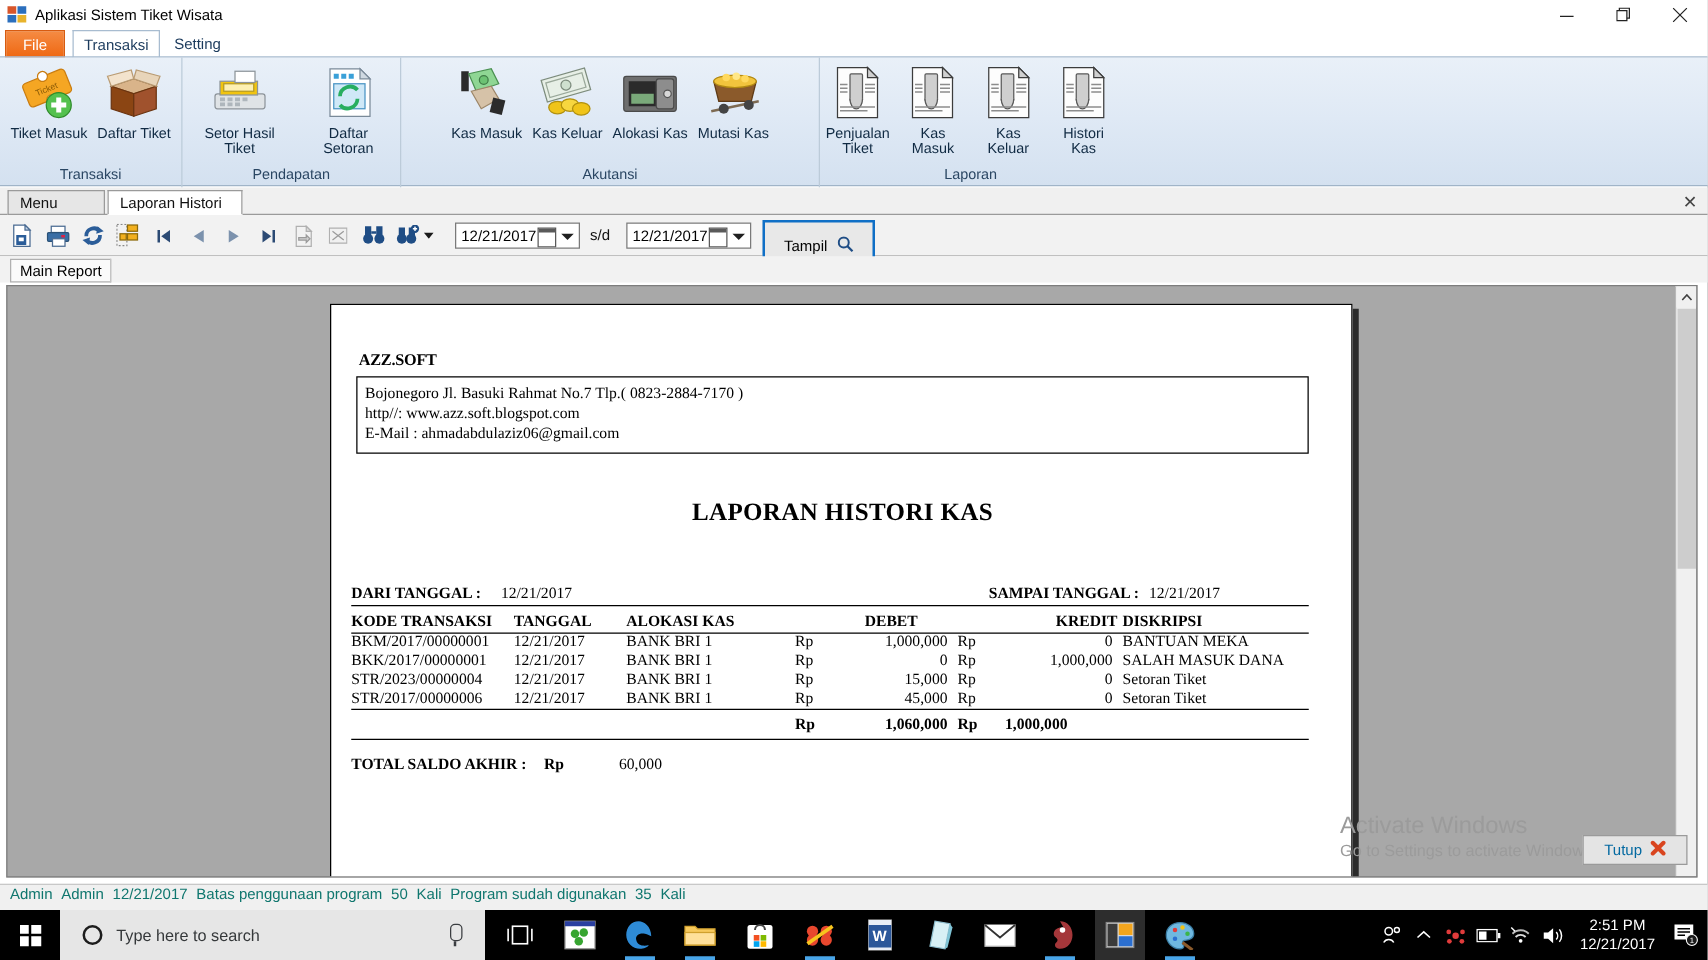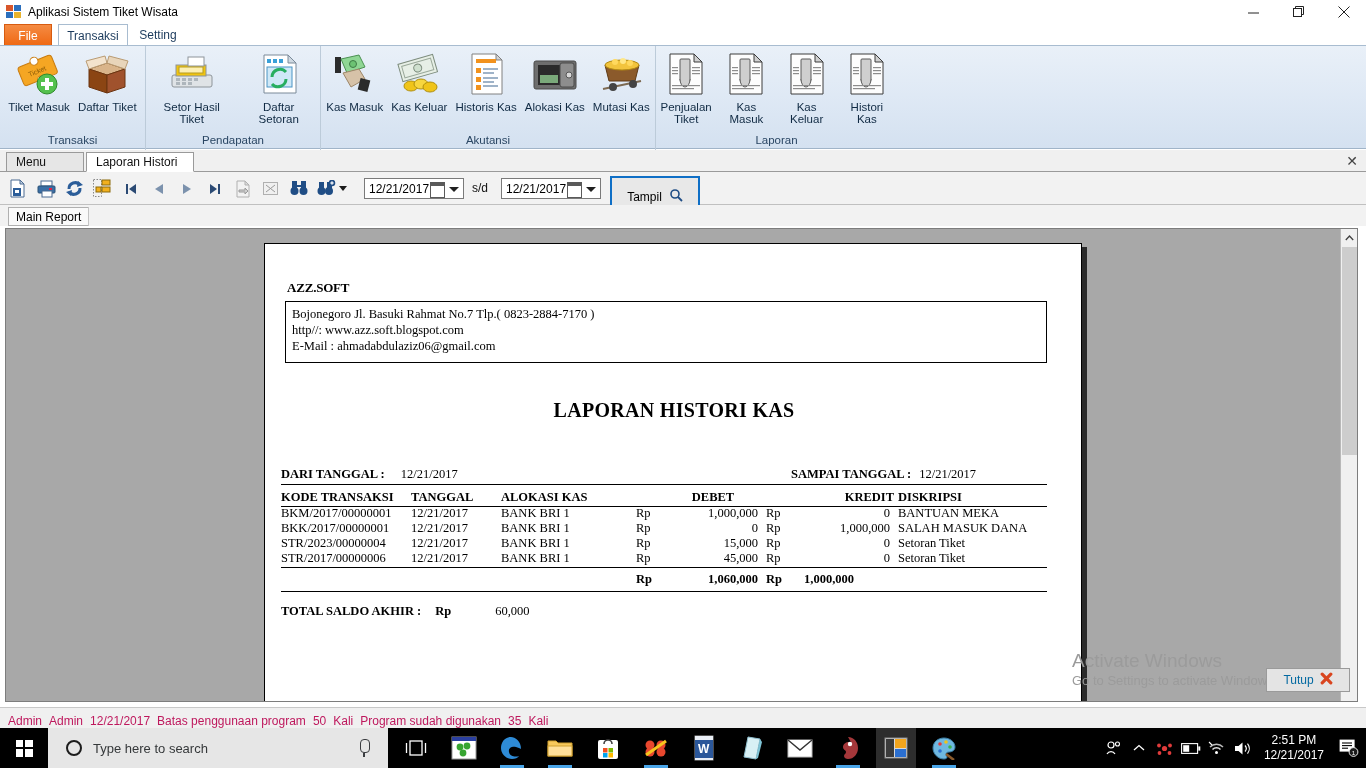--- a/index.html
+++ b/index.html
@@ -121,21 +121,21 @@
   .wm{position:absolute;left:1072px;top:650px;width:290px;color:#9b9b9b;}
   .wm .l1{font-size:19px;line-height:22px;}
   .wm .l2{font-size:13px;line-height:18px;}
 
   
   .tutup{position:absolute;left:1266px;top:668px;width:84px;height:24px;background:#e4e4e4;border:1px solid #9a9a9a;
     box-sizing:border-box;display:flex;align-items:center;justify-content:center;gap:6px;font-size:12px;color:#0369a1;}
 
   
   .status{position:absolute;left:0;top:707px;width:1366px;height:21px;background:#f0f0f0;border-top:1px solid #c8c8c8;
-    box-sizing:border-box;display:flex;align-items:flex-end;font-size:12px;color:#be185d;}
+    box-sizing:border-box;display:flex;align-items:flex-start;font-size:12px;color:#0f766e;}
   .status span{margin-left:7px;}
   .status span:first-child{margin-left:8px;}
 
   
   .taskbar{position:absolute;left:0;top:728px;width:1366px;height:40px;background:#000000;}
   .startb{position:absolute;left:0;top:0;width:48px;height:40px;display:flex;align-items:center;justify-content:center;}
   .winlogo{position:relative;width:17px;height:17px;}
   .winlogo i{position:absolute;background:#fff;display:block;}
   .winlogo i:nth-child(1){left:0;top:0;width:7.5px;height:7.5px;}
   .winlogo i:nth-child(2){left:9px;top:0;width:8px;height:7.5px;}
@@ -294,42 +294,20 @@
                 <rect x="6" y="8" width="36" height="18" fill="#e7efe6" stroke="#7d8c7d"></rect>
                 <rect x="9" y="11" width="30" height="12" fill="none" stroke="#9aa89a"></rect>
                 <circle cx="24" cy="17" r="4" fill="#cfe0cf" stroke="#7d8c7d"></circle>
               </g>
               <ellipse cx="17" cy="35" rx="7" ry="5" fill="#f0c419" stroke="#b1900e"></ellipse>
               <ellipse cx="27" cy="33" rx="7" ry="5" fill="#f7d63f" stroke="#b1900e"></ellipse>
               <ellipse cx="36" cy="36" rx="7" ry="5" fill="#f0c419" stroke="#b1900e"></ellipse>
             </svg>
           </span>
           <span class="lb">Kas Keluar</span>
-        </div>
-        <div class="btn">
-          <span class="ic">
-            <svg width="44" height="46" viewBox="0 0 44 46">
-              <polygon points="8,3 32,3 38,9 38,43 8,43" fill="#fff" stroke="#808080"></polygon>
-              <polygon points="32,3 38,9 32,9" fill="#d4d4d4" stroke="#808080"></polygon>
-              <rect x="12" y="8" width="20" height="4" fill="#f2921d"></rect>
-              <g fill="#f2921d">
-                  <rect x="12" y="17" width="5" height="5"></rect>
-                  <rect x="12" y="26" width="5" height="5"></rect>
-                  <rect x="12" y="34" width="5" height="5"></rect>
-                </g>
-              <g fill="#9fb3c8">
-                  <rect x="19" y="17" width="15" height="2"></rect>
-                  <rect x="19" y="21" width="11" height="2"></rect>
-                  <rect x="19" y="26" width="15" height="2"></rect>
-                  <rect x="19" y="30" width="11" height="2"></rect>
-                  <rect x="19" y="34" width="15" height="2"></rect>
-                </g>
-            </svg>
-          </span>
-          <span class="lb">Historis Kas</span>
         </div>
         <div class="btn">
           <span class="ic">
             <svg width="52" height="46" viewBox="0 0 52 46">
               <rect x="5" y="10" width="42" height="28" rx="2" fill="#6e6e6e" stroke="#4a4a4a"></rect>
               <rect x="9" y="14" width="22" height="20" fill="#2b2b2b"></rect>
               <rect x="11" y="24" width="18" height="8" fill="#7aa97a"></rect>
               <rect x="31" y="12" width="14" height="24" rx="2" fill="#8d8d8d" stroke="#4a4a4a"></rect>
               <circle cx="40" cy="24" r="3" fill="#d8d8d8" stroke="#555"></circle>
             </svg>

